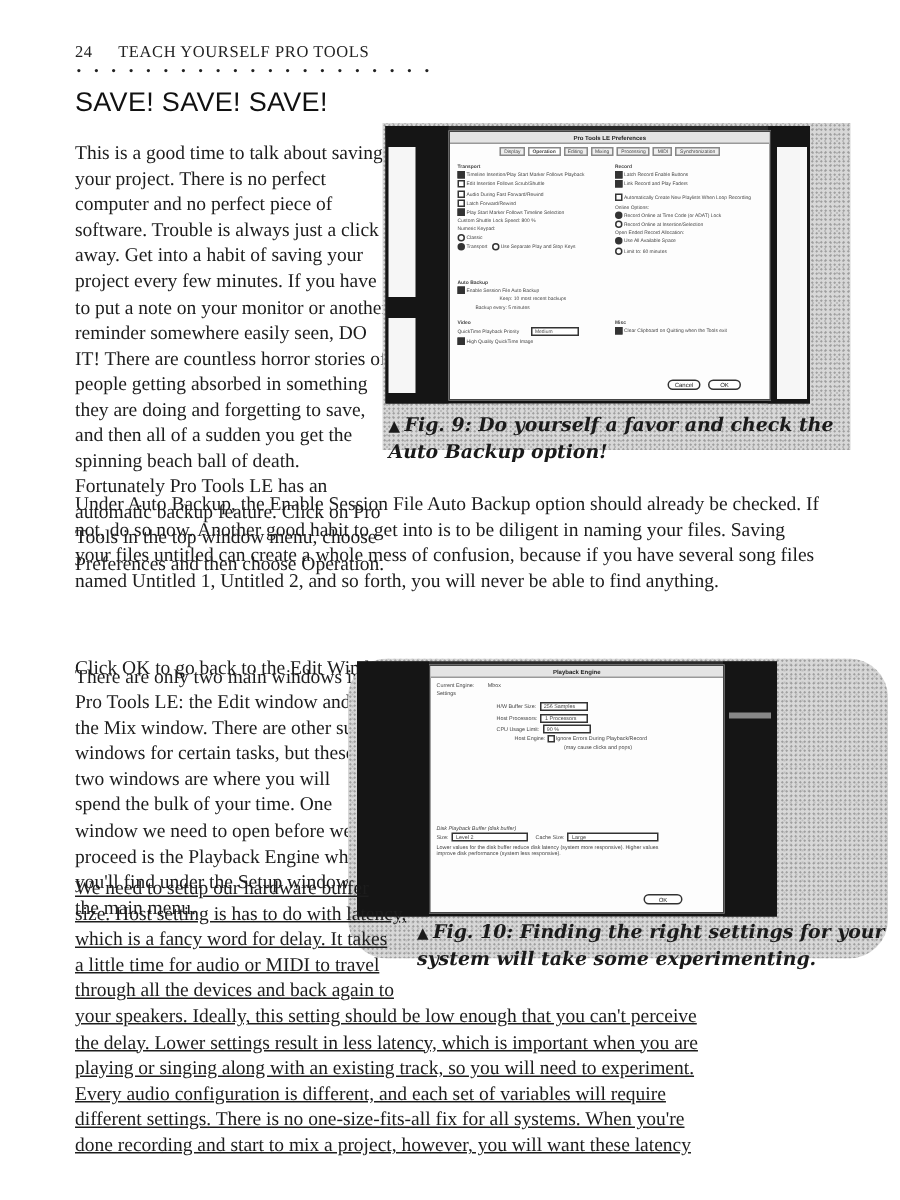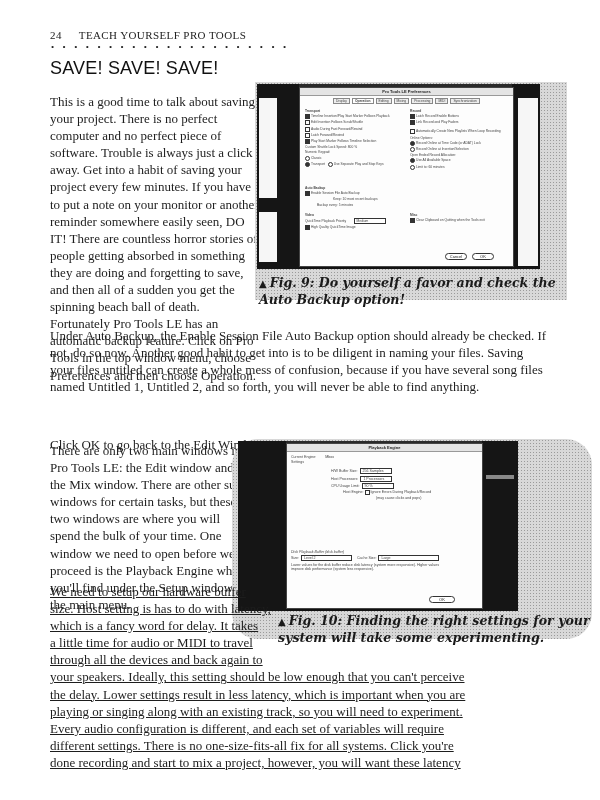--- a/index.html
+++ b/index.html
@@ -167,15 +167,15 @@
 <p class="abs para p5">
   <span class="line">We need to setup our hardware buffer</span>
   <span class="line">size. Host setting is has to do with latency,</span>
   <span class="line">which is a fancy word for delay. It takes</span>
   <span class="line">a little time for audio or MIDI to travel</span>
   <span class="line">through all the devices and back again to</span>
   <span class="line">your speakers. Ideally, this setting should be low enough that you can't perceive</span>
   <span class="line">the delay. Lower settings result in less latency, which is important when you are</span>
   <span class="line">playing or singing along with an existing track, so you will need to experiment.</span>
   <span class="line">Every audio configuration is different, and each set of variables will require</span>
-  <span class="line">different settings. There is no one-size-fits-all fix for all systems. Click you're</span>
+  <span class="line">different settings. There is no one-size-fits-all fix for all systems. When you're</span>
   <span class="line">done recording and start to mix a project, however, you will want these latency</span>
 </p>
 
 </body></html>

